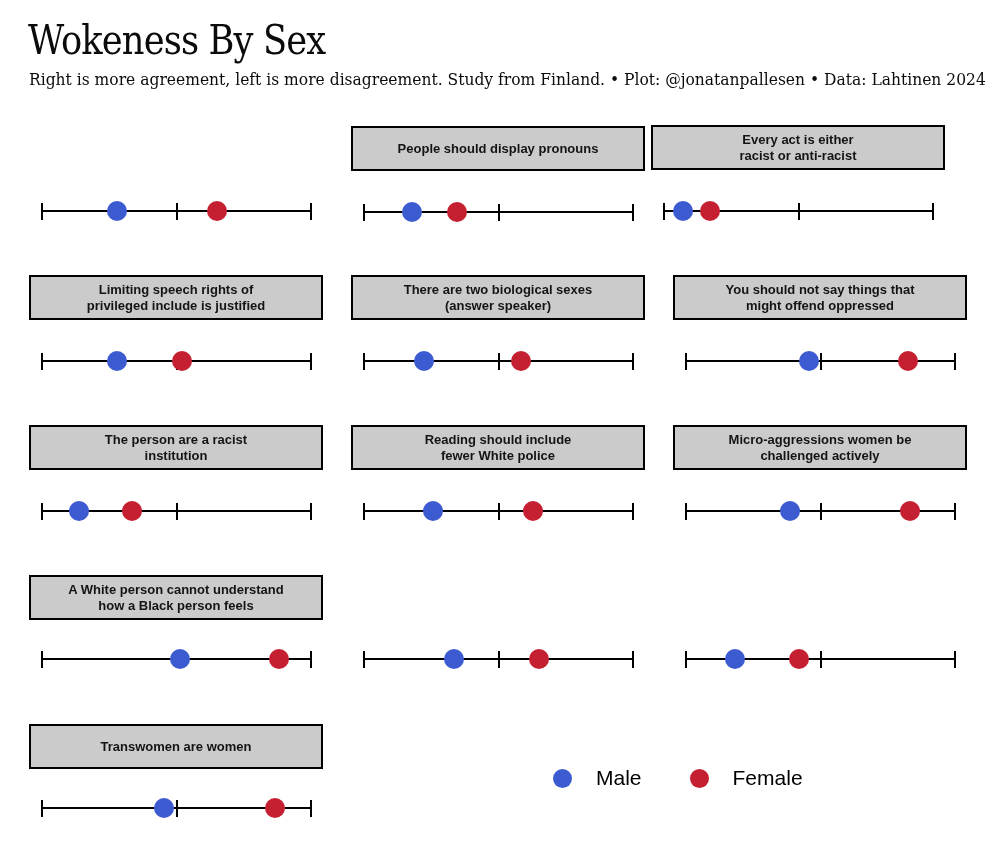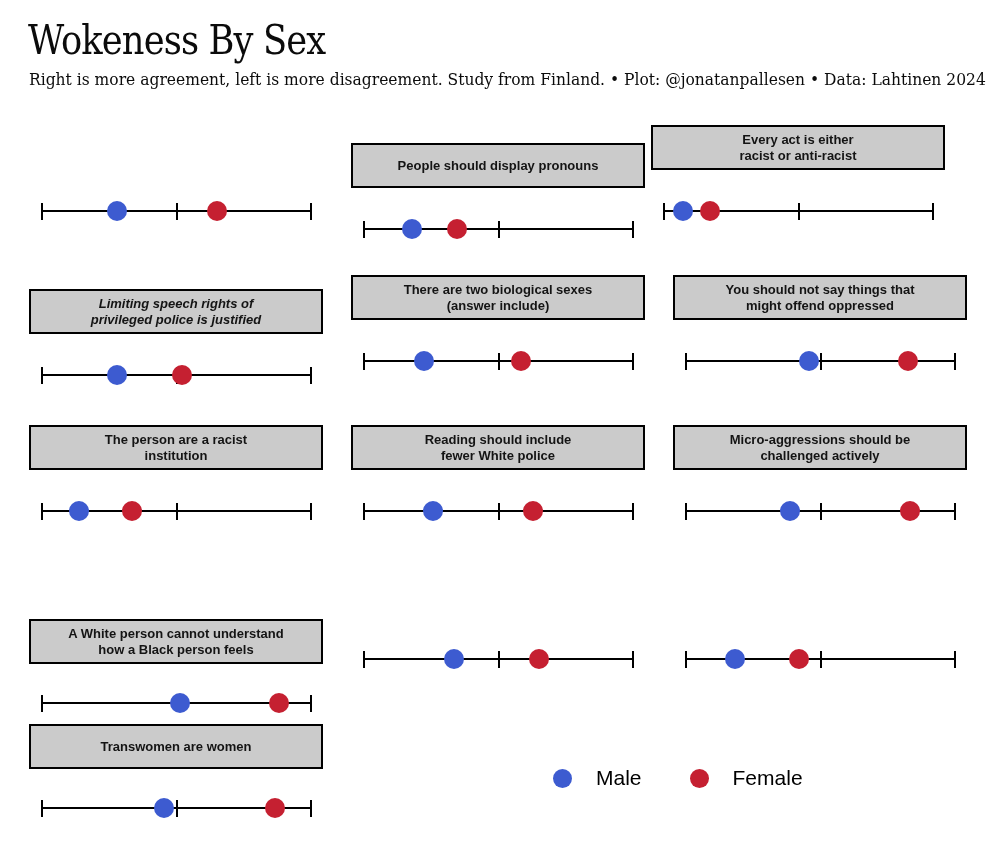--- a/index.html
+++ b/index.html
@@ -37,21 +37,21 @@
 
   <div id="panels">
       <div class="panel" style="left: 29px; top: 125px;">
         <div class="axis" style="left: 13px; top: 85px; width: 269px;"></div>
         <div class="tick" style="left: 12px; top: 77.5px;"></div>
         <div class="tick" style="left: 146.5px; top: 77.5px;"></div>
         <div class="tick" style="left: 281px; top: 77.5px;"></div>
         <div class="dot male" style="left: 78.051px; top: 76px;"></div>
         <div class="dot female" style="left: 178.119px; top: 76px;"></div>
       </div>
-      <div class="panel" style="left: 351px; top: 143px;">
+      <div class="panel" style="left: 351px; top: 126px;">
         <div class="panel-box">
           <div class="panel-line">People should display pronouns</div>
         </div>
         <div class="axis" style="left: 13px; top: 85px; width: 269px;"></div>
         <div class="tick" style="left: 12px; top: 77.5px;"></div>
         <div class="tick" style="left: 146.5px; top: 77.5px;"></div>
         <div class="tick" style="left: 281px; top: 77.5px;"></div>
         <div class="dot male" style="left: 50.882px; top: 76px;"></div>
         <div class="dot female" style="left: 96.074px; top: 76px;"></div>
       </div>
@@ -60,36 +60,36 @@
           <div class="panel-line">Every act is either</div>
           <div class="panel-line">racist or anti-racist</div>
         </div>
         <div class="axis" style="left: 13px; top: 85px; width: 269px;"></div>
         <div class="tick" style="left: 12px; top: 77.5px;"></div>
         <div class="tick" style="left: 146.5px; top: 77.5px;"></div>
         <div class="tick" style="left: 281px; top: 77.5px;"></div>
         <div class="dot male" style="left: 22.099px; top: 76px;"></div>
         <div class="dot female" style="left: 48.999px; top: 76px;"></div>
       </div>
-      <div class="panel" style="left: 29px; top: 289px; font-style: italic;">
+      <div class="panel" style="left: 29px; top: 275px;">
         <div class="panel-box">
           <div class="panel-line">Limiting speech rights of</div>
-          <div class="panel-line">privileged police is justified</div>
+          <div class="panel-line">privileged include is justified</div>
         </div>
         <div class="axis" style="left: 13px; top: 85px; width: 269px;"></div>
         <div class="tick" style="left: 12px; top: 77.5px;"></div>
         <div class="tick" style="left: 146.5px; top: 77.5px;"></div>
         <div class="tick" style="left: 281px; top: 77.5px;"></div>
         <div class="dot male" style="left: 78.051px; top: 76px;"></div>
         <div class="dot female" style="left: 142.88px; top: 76px;"></div>
       </div>
       <div class="panel" style="left: 351px; top: 275px;">
         <div class="panel-box">
           <div class="panel-line">There are two biological sexes</div>
-          <div class="panel-line">(answer include)</div>
+          <div class="panel-line">(answer speaker)</div>
         </div>
         <div class="axis" style="left: 13px; top: 85px; width: 269px;"></div>
         <div class="tick" style="left: 12px; top: 77.5px;"></div>
         <div class="tick" style="left: 146.5px; top: 77.5px;"></div>
         <div class="tick" style="left: 281px; top: 77.5px;"></div>
         <div class="dot male" style="left: 62.987px; top: 76px;"></div>
         <div class="dot female" style="left: 160.096px; top: 76px;"></div>
       </div>
       <div class="panel" style="left: 673px; top: 275px;">
         <div class="panel-box">
@@ -122,31 +122,31 @@
         </div>
         <div class="axis" style="left: 13px; top: 85px; width: 269px;"></div>
         <div class="tick" style="left: 12px; top: 77.5px;"></div>
         <div class="tick" style="left: 146.5px; top: 77.5px;"></div>
         <div class="tick" style="left: 281px; top: 77.5px;"></div>
         <div class="dot male" style="left: 72.133px; top: 76px;"></div>
         <div class="dot female" style="left: 171.932px; top: 76px;"></div>
       </div>
       <div class="panel" style="left: 673px; top: 425px;">
         <div class="panel-box">
-          <div class="panel-line">Micro-aggressions should be</div>
+          <div class="panel-line">Micro-aggressions women be</div>
           <div class="panel-line">challenged actively</div>
         </div>
         <div class="axis" style="left: 13px; top: 85px; width: 269px;"></div>
         <div class="tick" style="left: 12px; top: 77.5px;"></div>
         <div class="tick" style="left: 146.5px; top: 77.5px;"></div>
         <div class="tick" style="left: 281px; top: 77.5px;"></div>
         <div class="dot male" style="left: 107.103px; top: 76px;"></div>
         <div class="dot female" style="left: 227.077px; top: 76px;"></div>
       </div>
-      <div class="panel" style="left: 29px; top: 575px; margin-top: 44px;">
+      <div class="panel" style="left: 29px; top: 575px;">
         <div class="panel-box">
           <div class="panel-line">A White person cannot understand</div>
           <div class="panel-line">how a Black person feels</div>
         </div>
         <div class="axis" style="left: 13px; top: 83px; width: 269px;"></div>
         <div class="tick" style="left: 12px; top: 75.5px;"></div>
         <div class="tick" style="left: 146.5px; top: 75.5px;"></div>
         <div class="tick" style="left: 281px; top: 75.5px;"></div>
         <div class="dot male" style="left: 140.997px; top: 74px;"></div>
         <div class="dot female" style="left: 239.989px; top: 74px;"></div>

